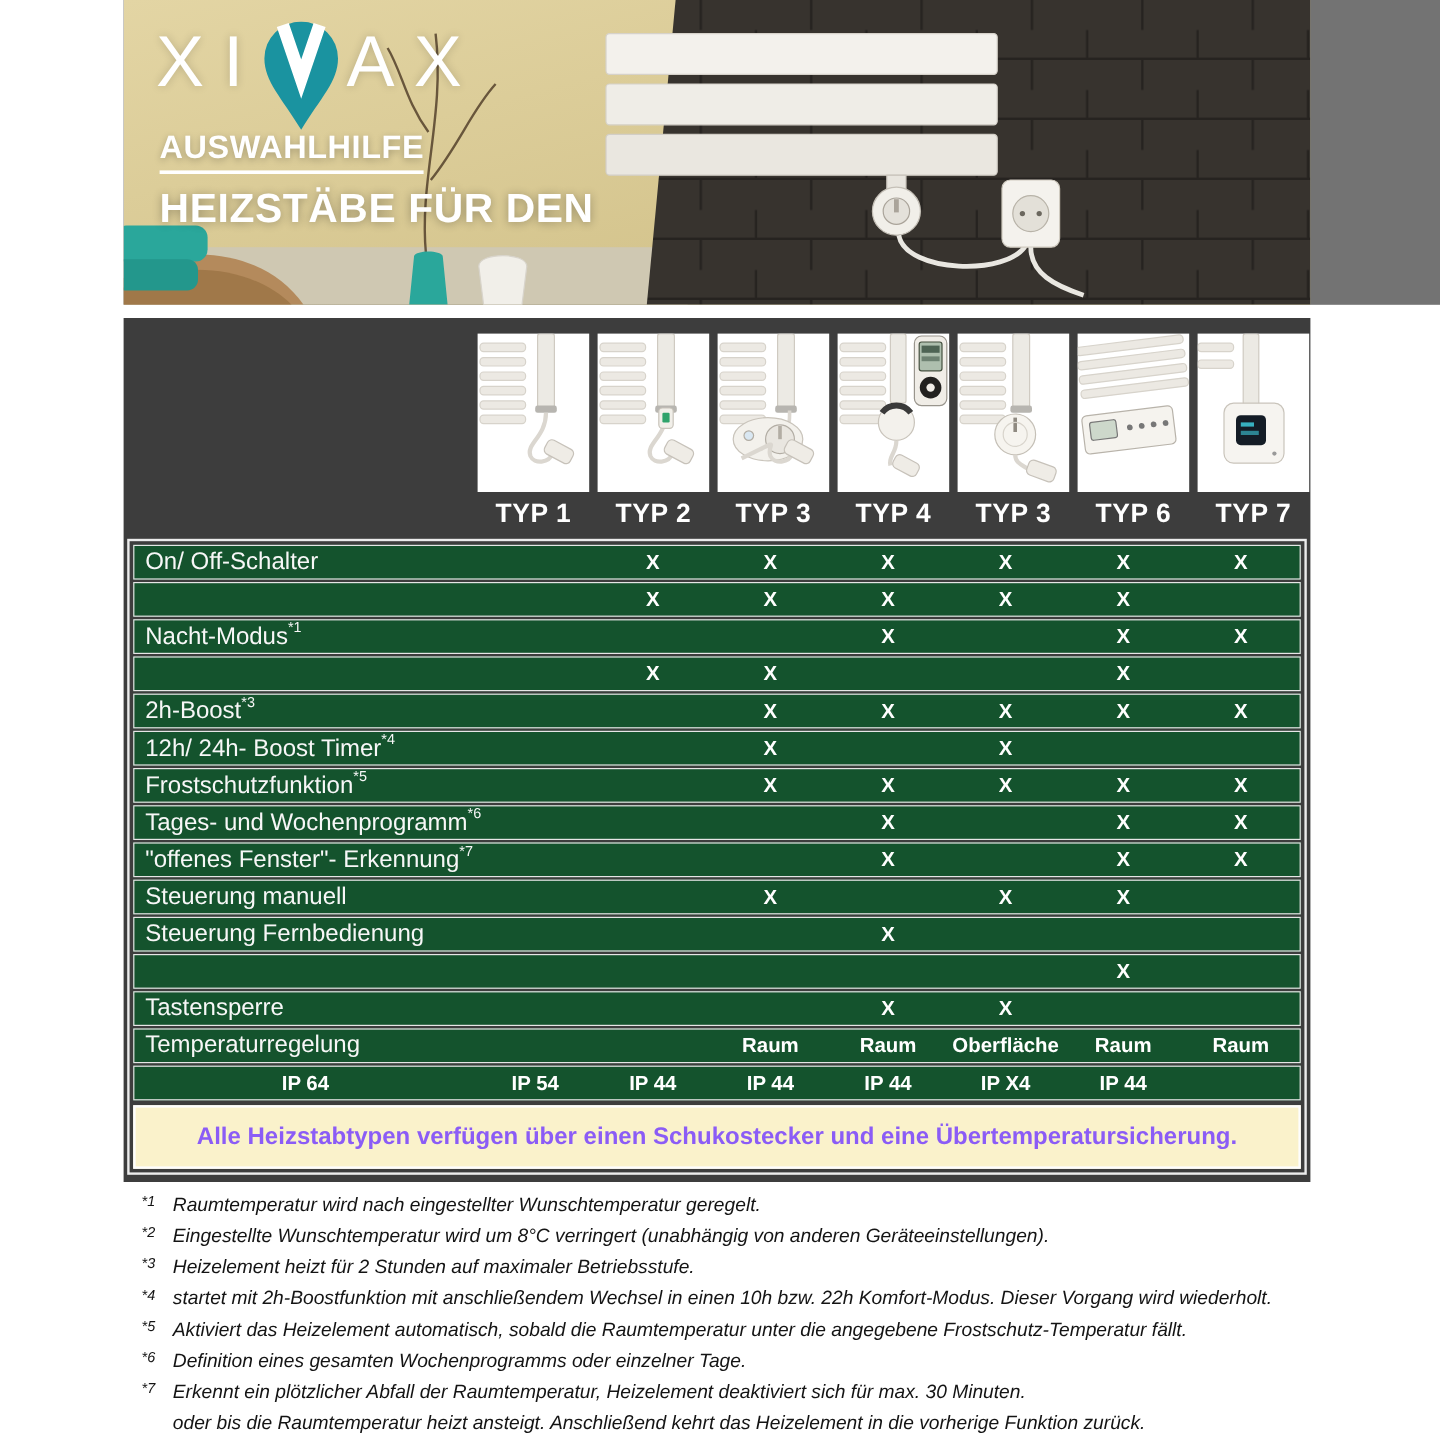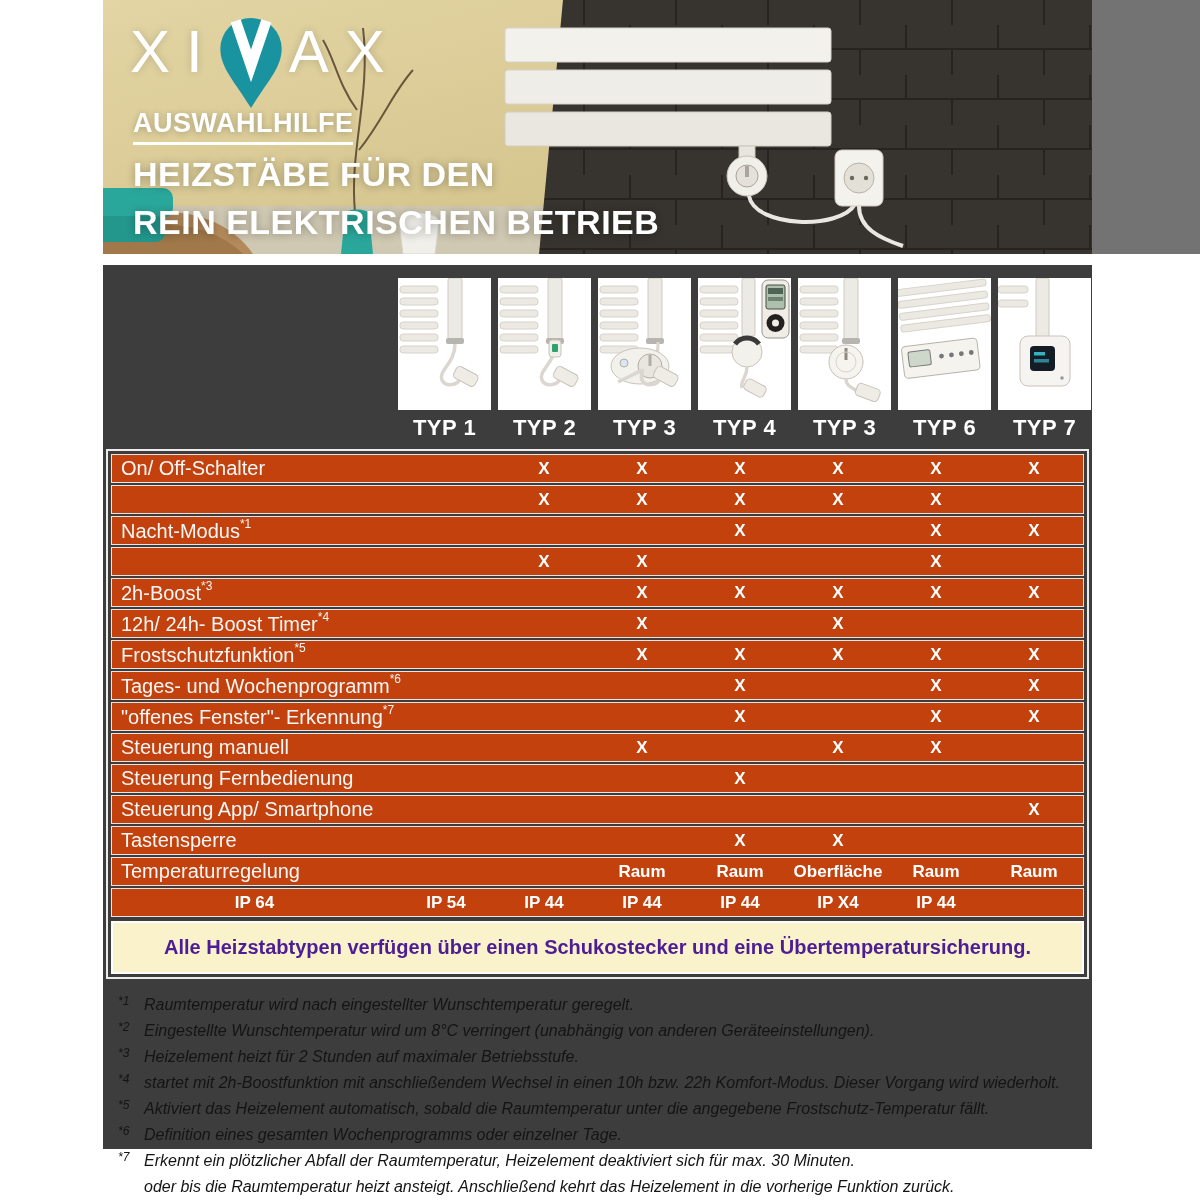--- a/index.html
+++ b/index.html
@@ -11,34 +11,34 @@
   .hero{position:absolute;left:103px;top:0;width:1173px;height:254px;overflow:hidden;background:#737373;}
   .hero svg.photo{position:absolute;left:0;top:0;}
   .logo{position:absolute;left:27px;top:16px;display:flex;align-items:flex-start;color:#fff;}
   .logo .letters{font-size:60px;line-height:72px;letter-spacing:16px;font-weight:400;text-shadow:0 0 8px rgba(0,0,0,.18);}
   .logo svg{margin:0 2px 0 -4px;position:relative;top:2px;}
   .eyebrow{position:absolute;left:30px;top:108px;color:#fff;font-weight:bold;font-size:27px;
     border-bottom:3px solid #fff;padding-bottom:3px;letter-spacing:.5px;text-shadow:0 1px 6px rgba(0,0,0,.25);}
   .herotitle{position:absolute;left:30px;top:150px;color:#fff;font-weight:bold;font-size:34px;line-height:48px;
     letter-spacing:.5px;text-shadow:0 1px 8px rgba(0,0,0,.3);}
   
-  .dark{position:absolute;left:103px;top:265px;width:989px;height:884px;background:#3d3d3d;}
+  .dark{position:absolute;left:103px;top:265px;width:989px;height:720px;background:#3d3d3d;}
   .products{position:absolute;left:295px;top:13px;display:grid;grid-template-columns:repeat(7,93px);column-gap:7px;}
   .pcell{display:flex;flex-direction:column;align-items:center;}
   .pimg{width:93px;height:132px;background:#fff;overflow:hidden;}
   .plabel{margin-top:5px;color:#fff;font-weight:bold;font-size:22px;letter-spacing:.5px;}
   .frame{position:absolute;left:3px;right:3px;top:184px;border:2px solid #ececec;padding:3px;
     display:flex;flex-direction:column;gap:2px;background:#3d3d3d;}
   .trow{display:grid;grid-template-columns:285px repeat(7,1fr);align-items:center;
-    height:27px;border:1px solid #e6e6e6;background:#c2410c;}
+    height:27px;border:1px solid #e6e6e6;background:#14532d;}
   .tlabel{color:#f7f7f7;font-size:20px;padding-left:9px;white-space:nowrap;}
   .tlabel sup{font-size:12px;position:relative;top:-2px;}
   .tcell{color:#ffffff;font-weight:bold;font-size:17px;text-align:center;}
   .banner{margin-top:2px;background:#faf2cb;border:2px solid #fdfdfd;text-align:center;
-    font-weight:bold;font-size:20px;color:#4c1d95;padding:13px 0;}
+    font-weight:bold;font-size:20px;color:#8b5cf6;padding:13px 0;}
   
   .footnotes{position:absolute;left:118px;top:992px;width:990px;color:#141414;}
   .fn{font-style:italic;font-size:16px;line-height:26px;display:flex;}
   .fn .marker{width:26px;flex:0 0 26px;font-size:12px;position:relative;top:-4px;font-style:italic;}
   .fn .txt{flex:1;}
 </style>
 </head>
 <body>
 
 <div class="hero">
@@ -102,21 +102,20 @@
     <span class="letters">XI</span>
     <svg width="72" height="92" viewBox="0 0 74 96">
       <path d="M37 94 C20 66 5 52 5 32 A32 32 0 1 1 69 32 C69 52 54 66 37 94 Z" fill="#1a93a0"></path>
       <path d="M21 3 L37 50 L53 3" fill="none" stroke="#ffffff" stroke-width="11"></path>
     </svg>
     <span class="letters">AX</span>
   </div>
   <div class="eyebrow">AUSWAHLHILFE</div>
   <div class="herotitle">
     <div>HEIZSTÄBE FÜR DEN</div>
-    <div>REIN ELEKTRISCHEN BETRIEB</div>
   </div>
 </div>
 
 <div class="dark">
   <div class="products">
       <div class="pcell">
         <div class="pimg"><svg width="93" height="132" viewBox="0 0 93 132">
             <rect x="2" y="8" width="38" height="7" rx="3" fill="#ece9e3" stroke="#d7d3cb"></rect>
             <rect x="2" y="20" width="38" height="7" rx="3" fill="#ece9e3" stroke="#d7d3cb"></rect>
             <rect x="2" y="32" width="38" height="7" rx="3" fill="#ece9e3" stroke="#d7d3cb"></rect>
@@ -344,21 +343,20 @@
           <div class="tlabel">Steuerung Fernbedienung</div>
           <div class="tcell"></div>
           <div class="tcell"></div>
           <div class="tcell"></div>
           <div class="tcell">X</div>
           <div class="tcell"></div>
           <div class="tcell"></div>
           <div class="tcell"></div>
         </div>
         <div class="trow">
-          <div class="tlabel">Steuerung App/ Smartphone</div>
           <div class="tcell"></div>
           <div class="tcell"></div>
           <div class="tcell"></div>
           <div class="tcell"></div>
           <div class="tcell"></div>
           <div class="tcell"></div>
           <div class="tcell">X</div>
         </div>
         <div class="trow">
           <div class="tlabel">Tastensperre</div>

